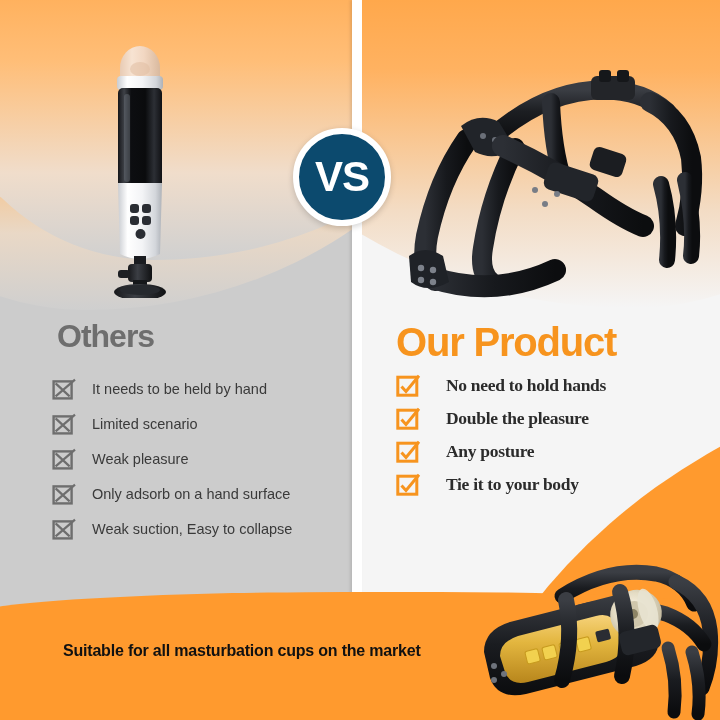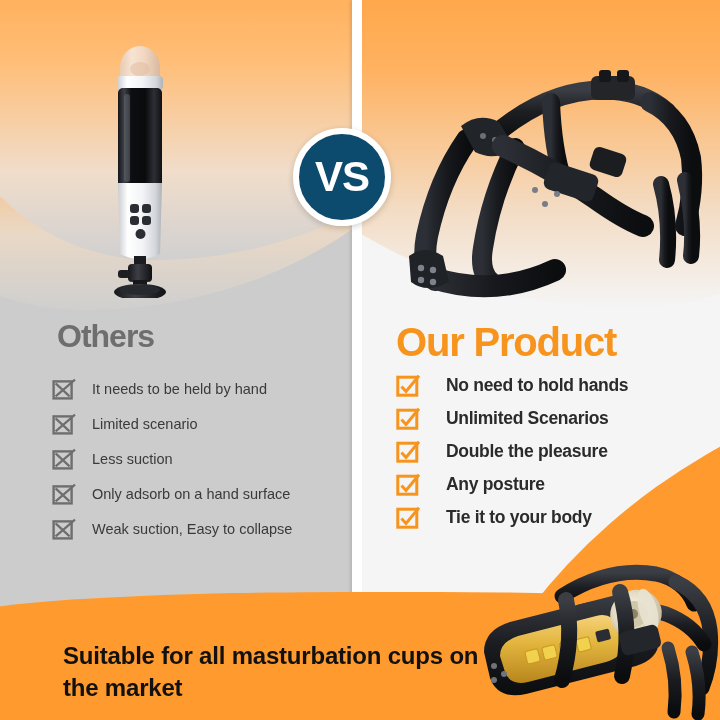--- a/index.html
+++ b/index.html
@@ -65,21 +65,21 @@
     width:800px;height:200px;
     background:#ff9a2e;
     border-radius:48% 40% 0 0 / 26px 22px 0 0;
     z-index:7;
   }
   .bottom-text{
     position:absolute;left:63px;top:640px;
     width:440px;
     z-index:9;
     color:#111111;
-    font-size:24px;font-weight:bold;line-height:1.35;
+    font-size:16px;font-weight:bold;line-height:1.35;
     letter-spacing:-0.2px;
   }
 
   
   .vs-badge{
     position:absolute;left:293px;top:128px;
     width:98px;height:98px;border-radius:50%;
     background:#0c4a6e;
     border:6px solid #ffffff;
     box-sizing:border-box;
@@ -102,21 +102,21 @@
     font-size:40px;font-weight:bold;color:#f7941e;
     letter-spacing:-1.2px;z-index:5;
   }
 
   
   .list{position:absolute;z-index:5;}
   .list-left{left:52px;top:378px;width:300px;}
   .list-right{left:396px;top:374px;width:300px;}
 
   .row{display:flex;align-items:flex-start;margin-bottom:12px;}
-  .list-right .row{margin-bottom:10px;}
+  .list-right .row{margin-bottom:10px;font-family:Liberation Serif, serif;}
 
   .box{flex:0 0 auto;position:relative;width:24px;height:22px;margin-top:1px;}
   .box svg{display:block;overflow:visible;}
 
   .row-label{
     margin-left:16px;
     color:#3a3a3a;
     font-size:14.5px;
     line-height:22px;
   }
@@ -294,21 +294,21 @@
       </span>
       <span class="row-label">Limited scenario</span>
     </div>
     <div class="row">
       <span class="box">
         <svg width="24" height="22" viewBox="0 0 24 22">
           <rect x="1.6" y="2.4" width="18" height="17" fill="none" stroke="#6e6e6e" stroke-width="2.4"></rect>
           <path d="M3.6 4.4 L17.6 17.4 M3.6 17.4 L23 0.6" stroke="#6e6e6e" stroke-width="2.2" fill="none"></path>
         </svg>
       </span>
-      <span class="row-label">Less suction</span>
+      <span class="row-label">Weak pleasure</span>
     </div>
     <div class="row">
       <span class="box">
         <svg width="24" height="22" viewBox="0 0 24 22">
           <rect x="1.6" y="2.4" width="18" height="17" fill="none" stroke="#6e6e6e" stroke-width="2.4"></rect>
           <path d="M3.6 4.4 L17.6 17.4 M3.6 17.4 L23 0.6" stroke="#6e6e6e" stroke-width="2.2" fill="none"></path>
         </svg>
       </span>
       <span class="row-label">Only adsorb on a hand surface</span>
     </div>
@@ -325,29 +325,20 @@
 
   <div class="list list-right">
     <div class="row">
       <span class="box">
         <svg width="24" height="22" viewBox="0 0 24 22">
           <rect x="1.8" y="2.2" width="19" height="18" fill="none" stroke="#f7941e" stroke-width="3"></rect>
           <path d="M5.5 11.5 L10 16.5 L23 0.8" stroke="#f7941e" stroke-width="3" fill="none" stroke-linejoin="miter"></path>
         </svg>
       </span>
       <span class="row-label">No need to hold hands</span>
-    </div>
-    <div class="row">
-      <span class="box">
-        <svg width="24" height="22" viewBox="0 0 24 22">
-          <rect x="1.8" y="2.2" width="19" height="18" fill="none" stroke="#f7941e" stroke-width="3"></rect>
-          <path d="M5.5 11.5 L10 16.5 L23 0.8" stroke="#f7941e" stroke-width="3" fill="none"></path>
-        </svg>
-      </span>
-      <span class="row-label">Unlimited Scenarios</span>
     </div>
     <div class="row">
       <span class="box">
         <svg width="24" height="22" viewBox="0 0 24 22">
           <rect x="1.8" y="2.2" width="19" height="18" fill="none" stroke="#f7941e" stroke-width="3"></rect>
           <path d="M5.5 11.5 L10 16.5 L23 0.8" stroke="#f7941e" stroke-width="3" fill="none"></path>
         </svg>
       </span>
       <span class="row-label">Double the pleasure</span>
     </div>

